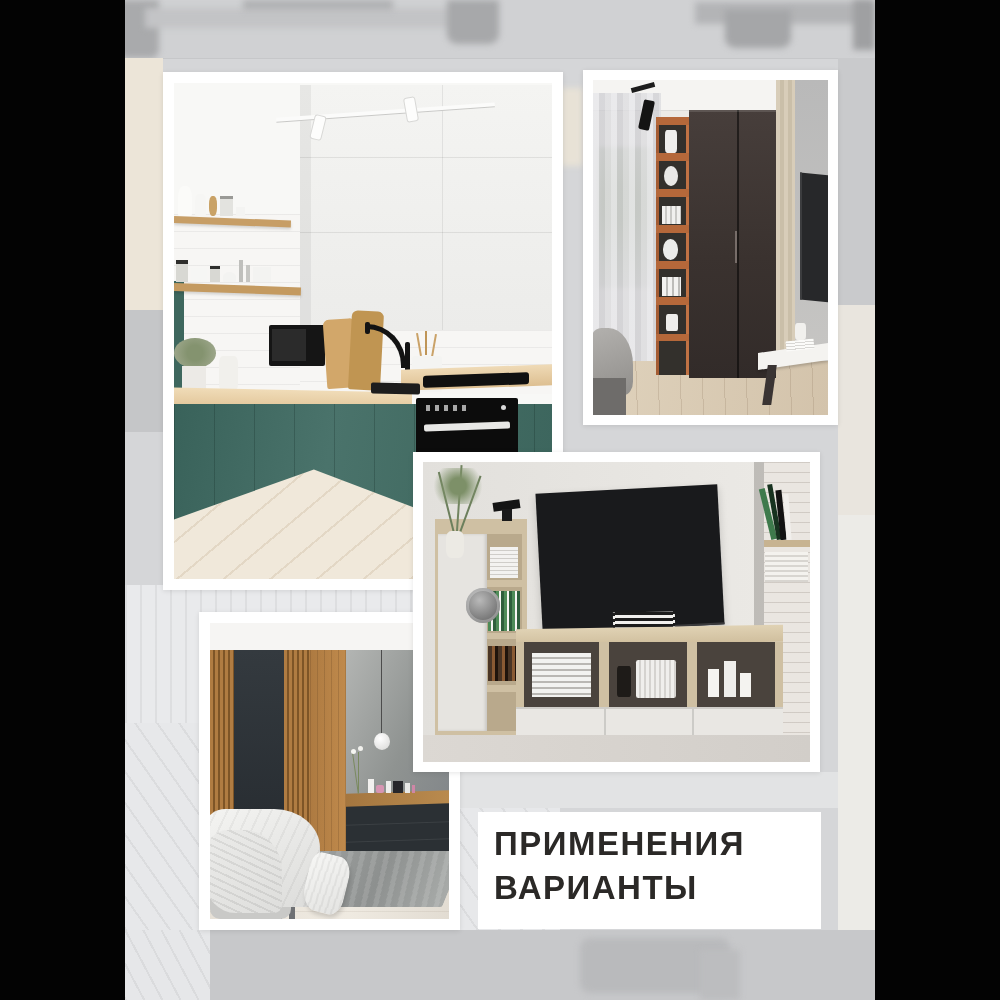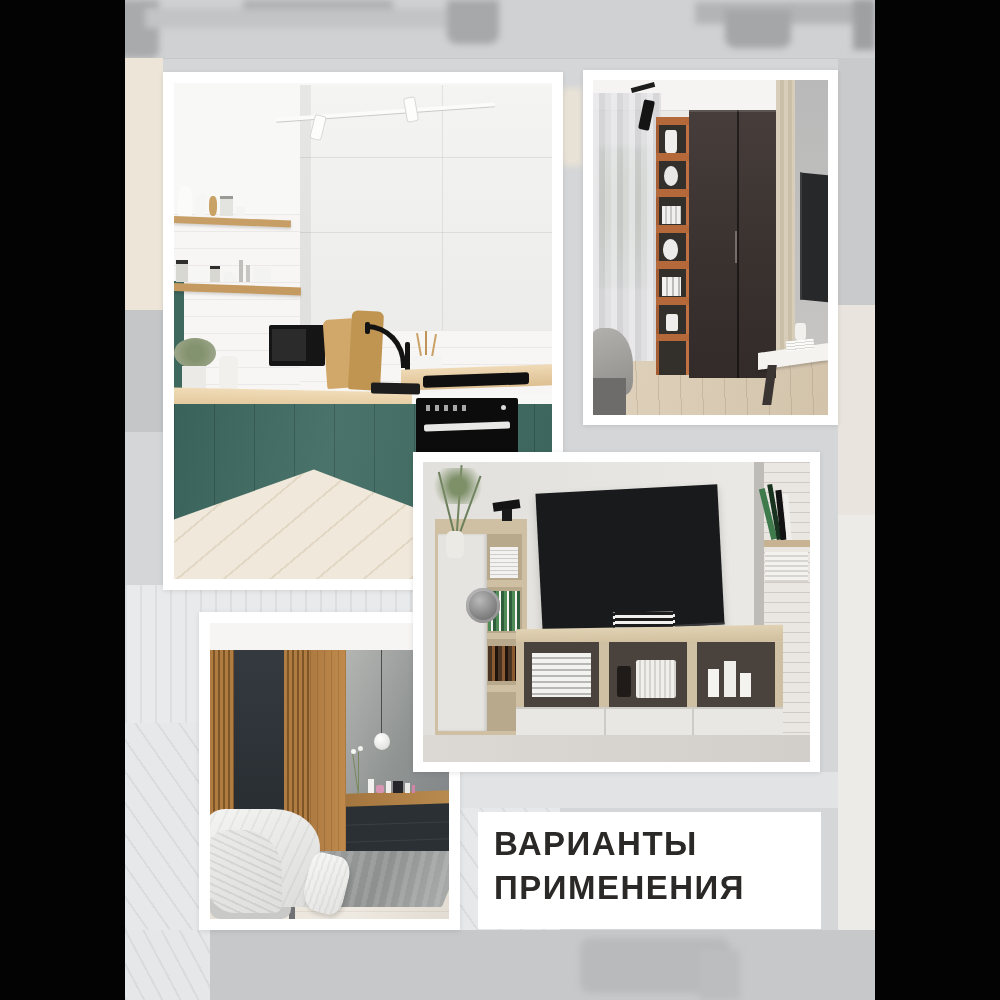--- a/index.html
+++ b/index.html
@@ -259,19 +259,19 @@
         </div>
       </div>
       <div style="left:11%;top:42%;width:9%;height:11.5%;border-radius:50%;
            background:radial-gradient(circle at 40% 35%,#b9b9b9,#6f6f6f 75%);box-shadow:inset 0 0 0 3px rgba(255,255,255,.25);"></div>
       <div style="left:49%;top:50%;width:16%;height:5%;background:repeating-linear-gradient(180deg,#1c1c1c 0 3px,#f1f0ee 3px 6px);transform:rotate(-1deg);"></div>
       <div style="left:0;top:91%;width:100%;height:9%;background:linear-gradient(90deg,#dcd8d3,#d2cec9);"></div>
     </div>
   </figure>
 
   <div class="caption">
+    <span class="ln">ПРИМЕНЕНИЯ</span>
     <span class="ln">ВАРИАНТЫ</span>
-    <span class="ln">ПРИМЕНЕНИЯ</span>
   </div>
 
   <div class="pillar" style="left:0;"></div>
   <div class="pillar" style="left:875px;"></div>
 </div>
 
 </body></html>

